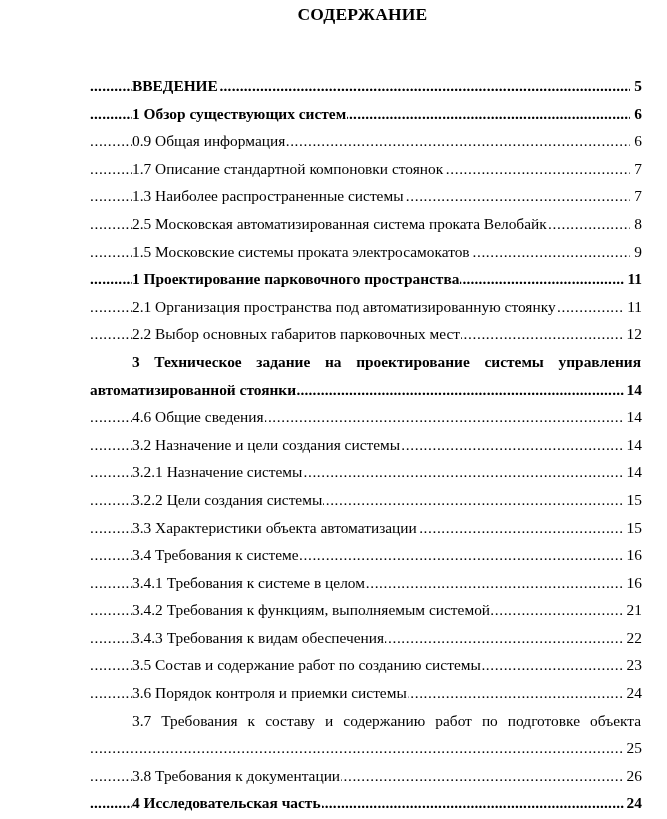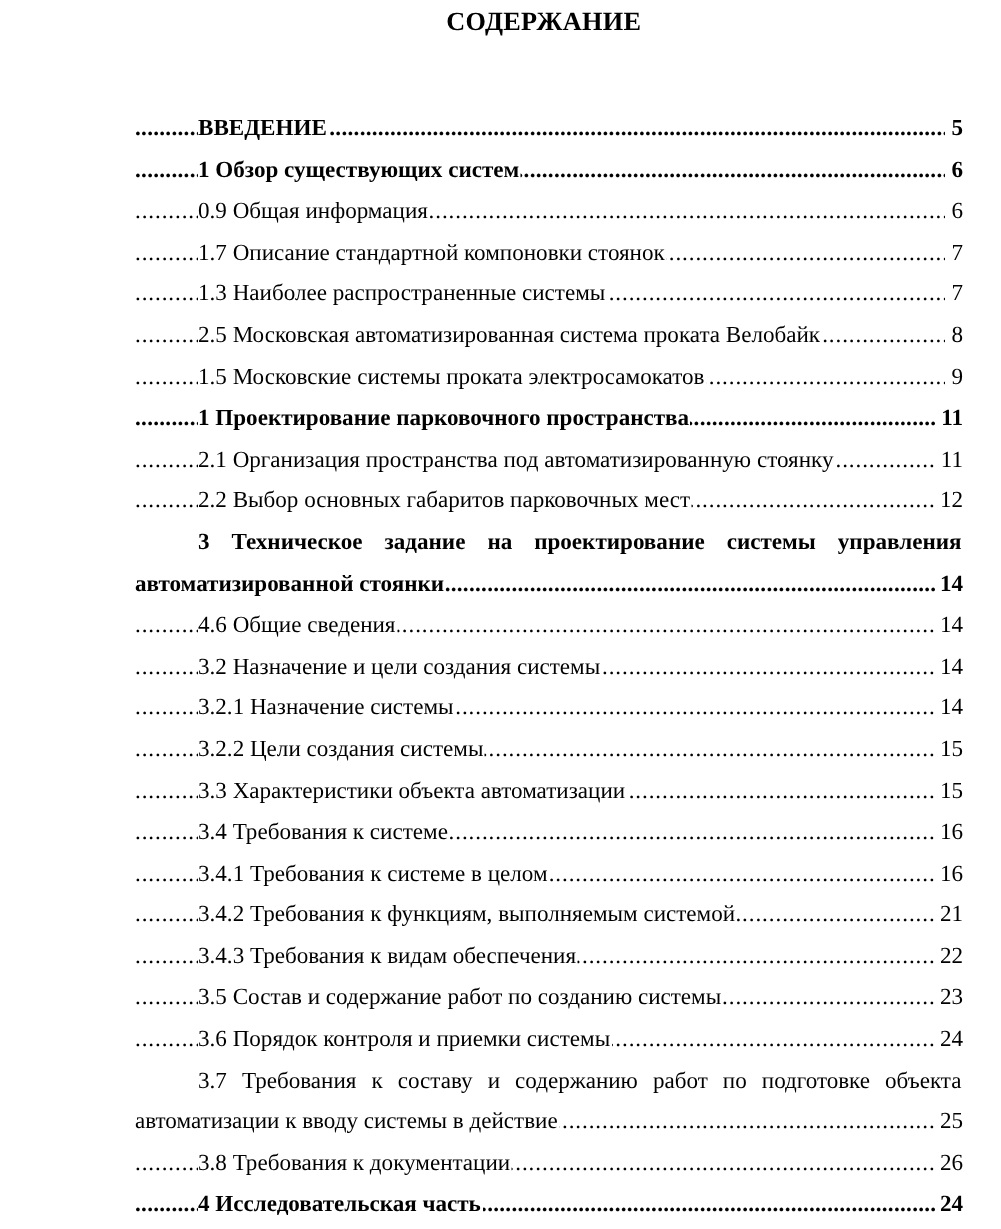--- a/index.html
+++ b/index.html
@@ -168,21 +168,20 @@
     <span class="dots">............................................................................................................................................................................................................................</span>
     <span class="label">3.6 Порядок контроля и приемки системы</span>
     <span class="page">24</span>
   </div>
 
   <div class="row justify">
     <span class="label">3.7 Требования к составу и содержанию работ по подготовке объекта</span>
   </div>
   <div class="row">
     <span class="dots">............................................................................................................................................................................................................................</span>
-    <span class="label">автоматизации к вводу системы в действие</span>
     <span class="page">25</span>
   </div>
 
   <div class="row indent">
     <span class="dots">............................................................................................................................................................................................................................</span>
     <span class="label">3.8 Требования к документации</span>
     <span class="page">26</span>
   </div>
 
   <div class="row indent bold">

